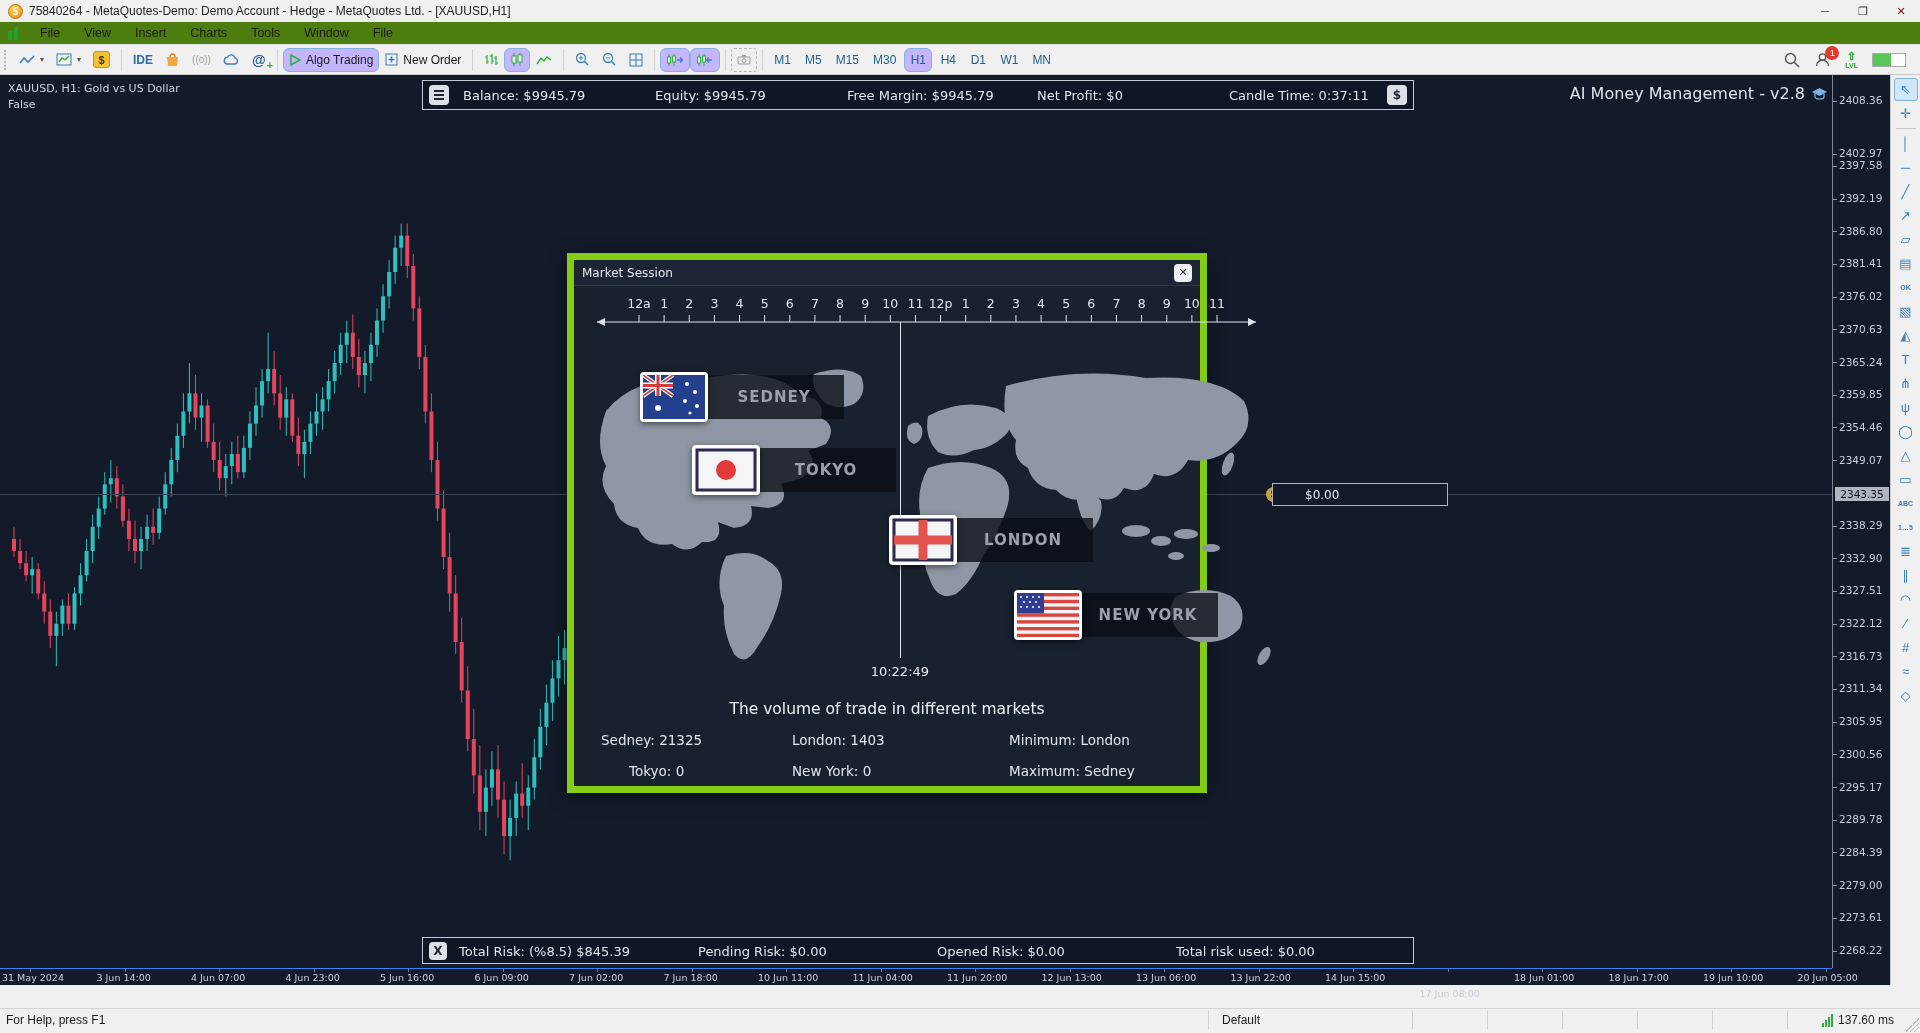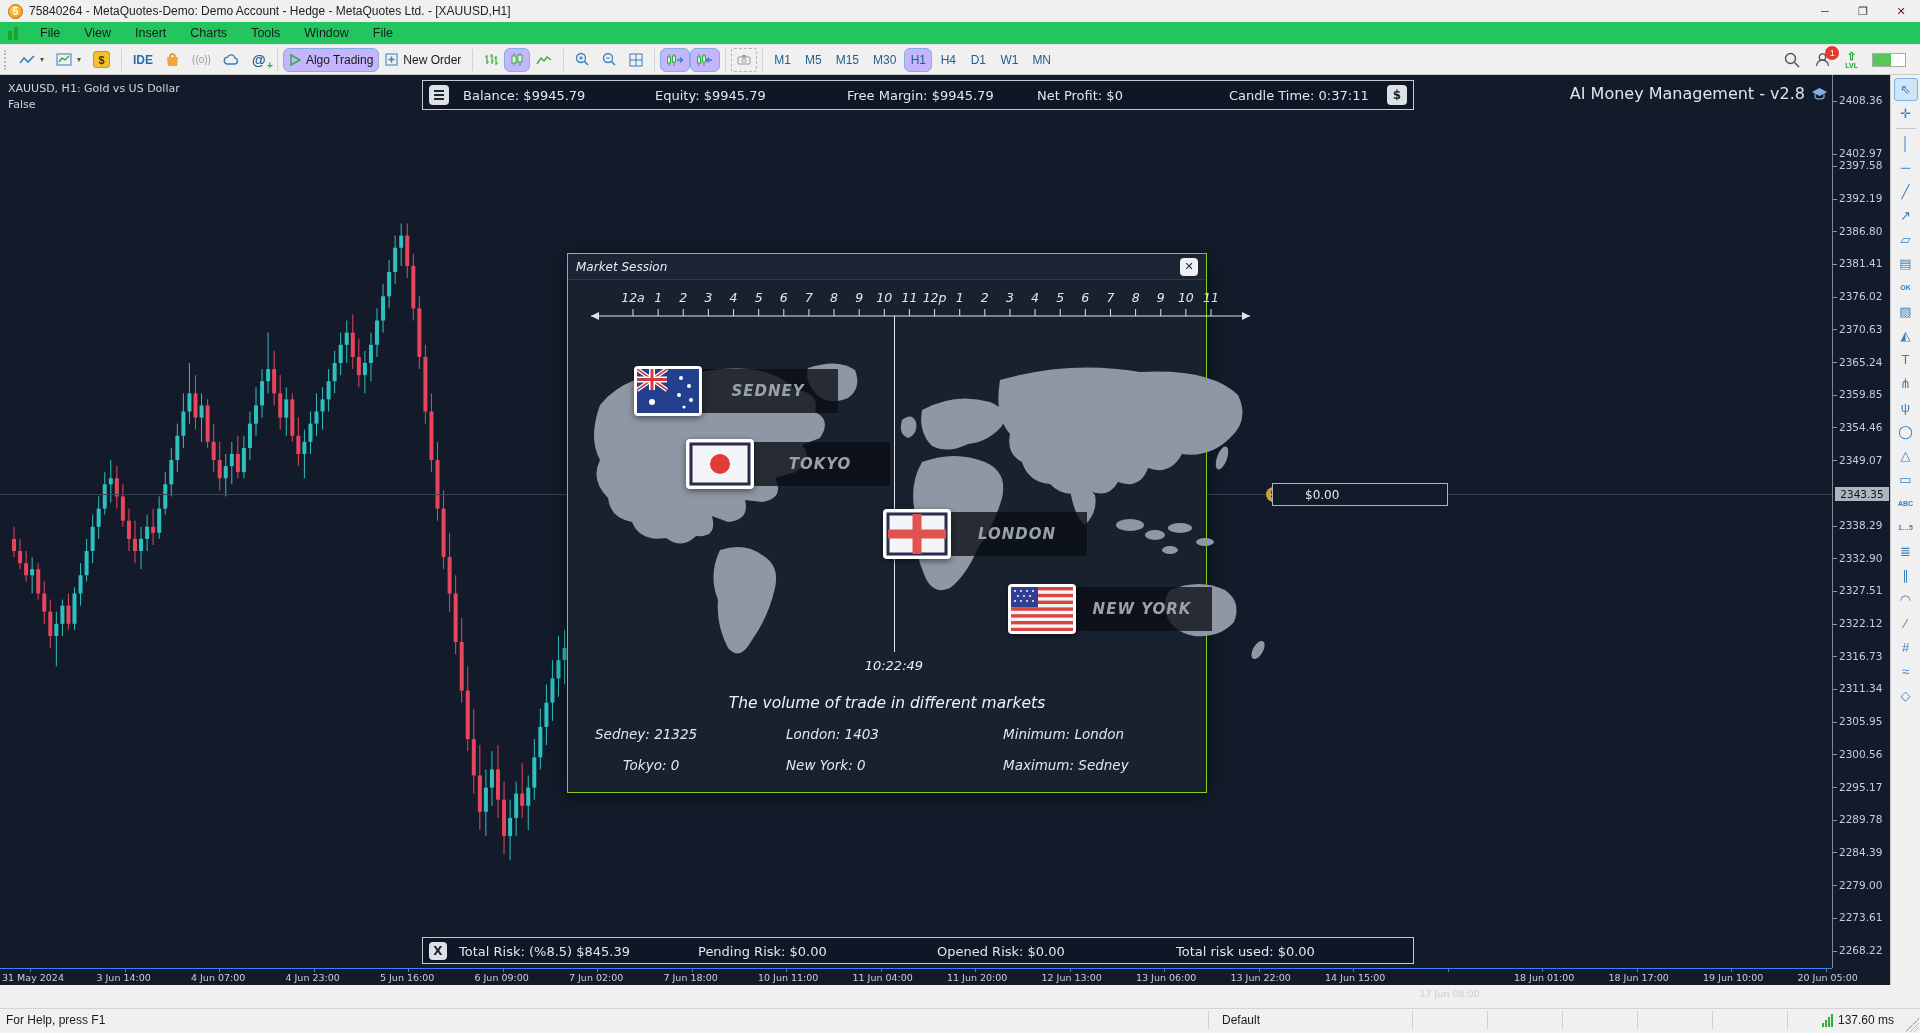--- a/index.html
+++ b/index.html
@@ -12,21 +12,21 @@
               display:flex; align-items:center; font-size:12px; color:#111; }
   .app-logo { width:15px; height:15px; border-radius:50%; background:radial-gradient(circle at 35% 30%,#ffd24a,#f08c1e);
               color:#fff; font-size:10px; font-weight:bold; display:flex; align-items:center; justify-content:center;
               margin:0 6px 0 8px; border:1px solid #b96f12; }
   .win-title { color:#222; }
   .win-controls { margin-left:auto; display:flex; height:100%; }
   .win-btn { width:38px; height:100%; display:flex; align-items:center; justify-content:center;
              font-size:11px; color:#333; cursor:default; }
   .win-btn.close { color:#7a1414; }
 
-  .menubar { position:absolute; left:0; top:22px; width:100%; height:23px; background:#22c55e;
+  .menubar { position:absolute; left:0; top:22px; width:100%; height:23px; background:#4d7c0f;
              display:flex; align-items:center; font-size:12.5px; color:#1a1a1a; border-bottom:1px solid #e3e3e3;}
   .mt-glyph { display:flex; gap:2px; margin:0 10px 0 8px; align-items:flex-end; }
   .mt-glyph i { display:block; width:4px; background:#1fa32e; }
   .menu-item { padding:3px 12px; cursor:default; }
 
   
   .toolbar { position:absolute; left:0; top:45px; width:100%; height:30px; background:#f0f0f0;
              border-bottom:1px solid #c9c9c9; display:flex; align-items:center; font-size:12px; }
   .grip { width:5px; height:20px; margin:0 4px; border-left:2px dotted #b9b9b9; }
   .tsep { width:1px; height:22px; background:#d2d2d2; margin:0 5px; }
@@ -79,22 +79,22 @@
   
   .price-line { position:absolute; left:0; height:1px; background:#3a4454; width:1832px; }
   .price-coin { position:absolute; width:15px; height:15px; border-radius:50%; background:#c8a33e; color:#241c05;
                 font-size:10px; font-weight:bold; display:flex; align-items:center; justify-content:center; }
   .price-label-box { position:absolute; width:176px; height:23px; border:1px solid #aeb5bf; background:#131B2A;
                      color:#e8ebf0; font-size:12px; font-family:"DejaVu Sans", sans-serif;
                      display:flex; align-items:center; padding-left:32px; }
 
   
   .session-panel { position:absolute; left:567px; top:178px; width:640px; height:540px; background:#18222F;
-                   border:1px solid #84cc16; box-shadow:0 4px 18px rgba(0,0,0,.45);
-                   font-family:"DejaVu Sans", sans-serif;font-style:italic; }
+                   border:7px solid #84cc16; box-shadow:0 4px 18px rgba(0,0,0,.45);
+                   font-family:"DejaVu Sans", sans-serif; }
   .sp-header { height:26px; background:#1B2535; border-bottom:1px solid #2c3950; display:flex; align-items:center;
                color:#e8ebf0; font-size:12px; padding:0 8px; }
   .sp-close { margin-left:auto; width:18px; height:18px; background:#eef0f3; border-radius:4px; color:#1b2431;
               font-size:11px; font-weight:bold; display:flex; align-items:center; justify-content:center; cursor:default; }
   .sp-map { position:absolute; left:2px; top:96px; }
   .timeline-svg { position:absolute; left:0; top:26px; }
   .vline { position:absolute; width:1px; background:#dfe3e9; }
   .sp-time { position:absolute; transform:translateX(-50%); color:#e8ebf0; font-size:13px; }
   .sp-title { position:absolute; left:0; width:100%; text-align:center; color:#eef1f5; font-size:15.5px; }
   .sp-stat { position:absolute; color:#e2e6ec; font-size:13.5px; white-space:nowrap; }

